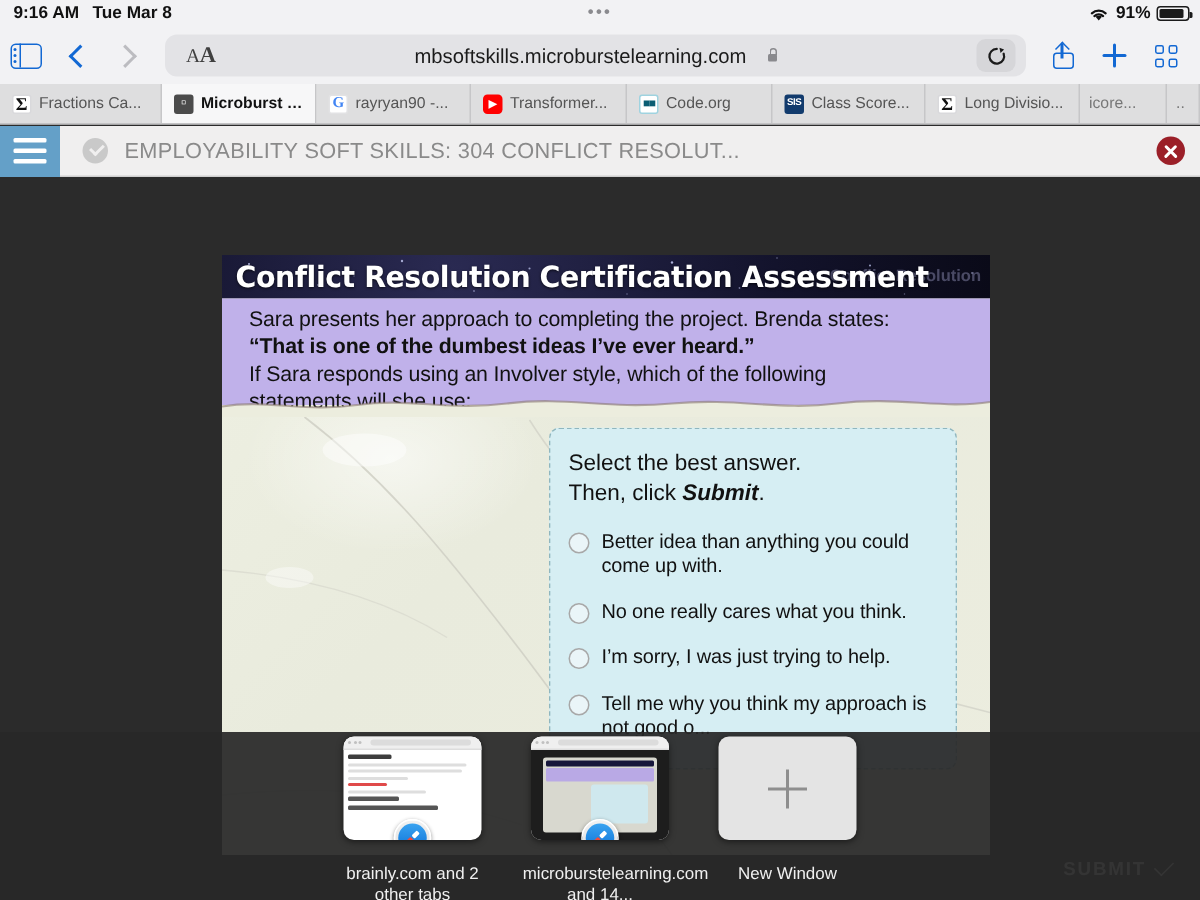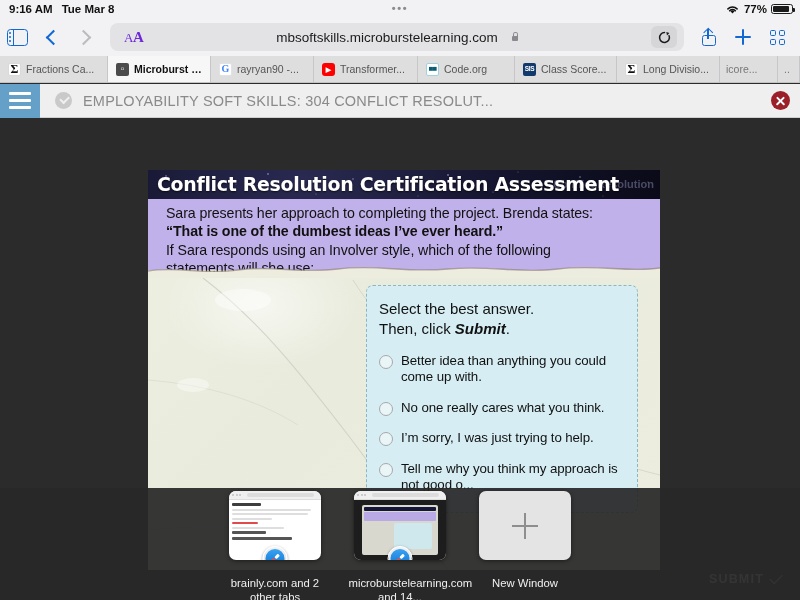--- a/index.html
+++ b/index.html
@@ -64,21 +64,21 @@
   .chev { width: 11px; height: 11px; border-left: 2.4px solid #1268d3; border-bottom: 2.4px solid #1268d3; }
   .chev.back { transform: rotate(45deg); margin-left: 4px; }
   .chev.fwd { transform: rotate(-135deg); border-color: #bcbcc0; margin-right: 4px; }
 
   .urlbar {
     flex: 1; height: 28px; margin: 0 8px; background: #e3e3e6;
     border-radius: 8px; position: relative;
     display: flex; align-items: center;
   }
   .aa {
-    position: absolute; left: 14px; font-size: 13px; color: #6d28d9; letter-spacing: -0.3px;
+    position: absolute; left: 14px; font-size: 13px; color: #404040; letter-spacing: -0.3px;
     font-family: "Liberation Serif", serif; cursor: pointer;
   }
   .aa b { font-size: 15px; }
   .url-wrap {
     flex: 1; display: flex; align-items: center; justify-content: center; gap: 14px;
   }
   .url-text { font-size: 13.5px; color: #1b1b1b; }
   .lock {
     width: 6px; height: 5px; background: #8a8a8e; border-radius: 1px; position: relative; margin-top: 2px;
   }
@@ -327,21 +327,21 @@
   <div class="statusbar">
     <span class="sb-time">9:16 AM</span>
     <span class="sb-date">Tue Mar 8</span>
     <span class="sb-dots">•••</span>
     <span class="sb-right">
       <svg class="wifi-ico" width="15" height="11" viewBox="0 0 15 11">
         <path d="M7.5 9.6 L5.4 7.2 a3.2 3.2 0 0 1 4.2 0 Z" fill="#111"></path>
         <path d="M2.9 4.9 a6.8 6.8 0 0 1 9.2 0" stroke="#111" stroke-width="1.5" fill="none" stroke-linecap="round"></path>
         <path d="M4.6 6.7 a4.4 4.4 0 0 1 5.8 0" stroke="#111" stroke-width="1.5" fill="none" stroke-linecap="round"></path>
       </svg>
-      <span class="sb-pct">77%</span>
+      <span class="sb-pct">91%</span>
       <span class="batt">
           <i></i>
         </span>
     </span>
   </div>
 
   <div class="toolbar">
     <div class="tb-btn">
       <span class="sidebar-ico">
           <i></i>

